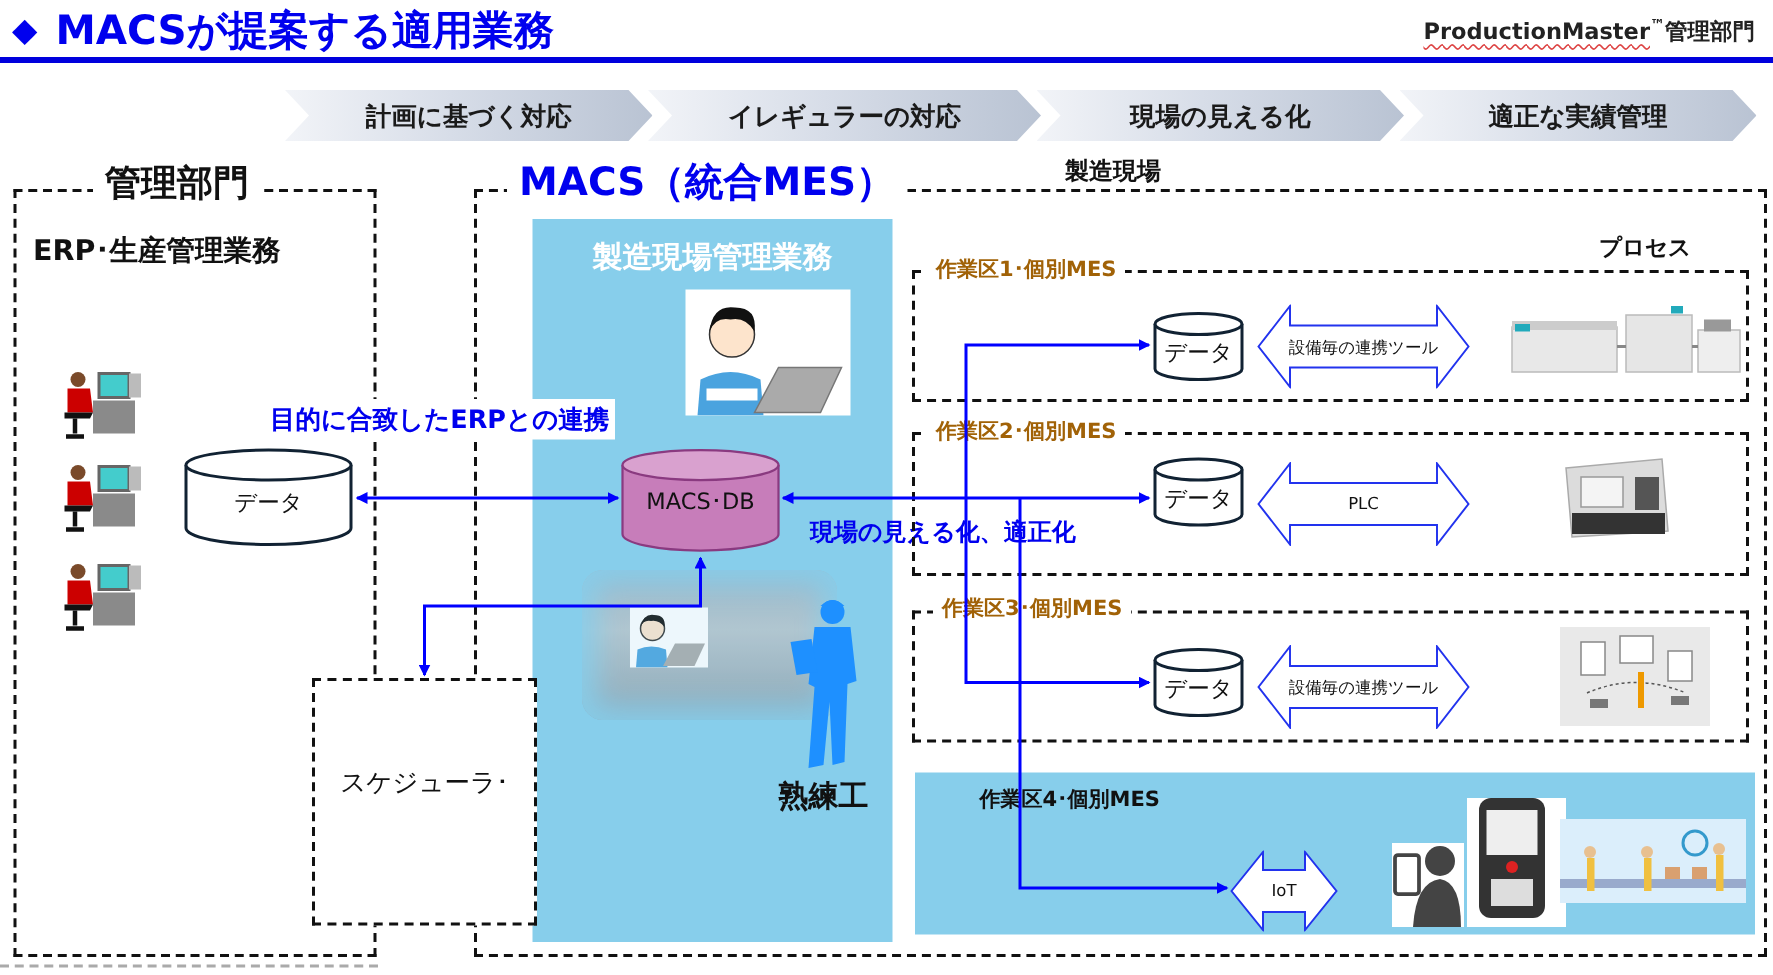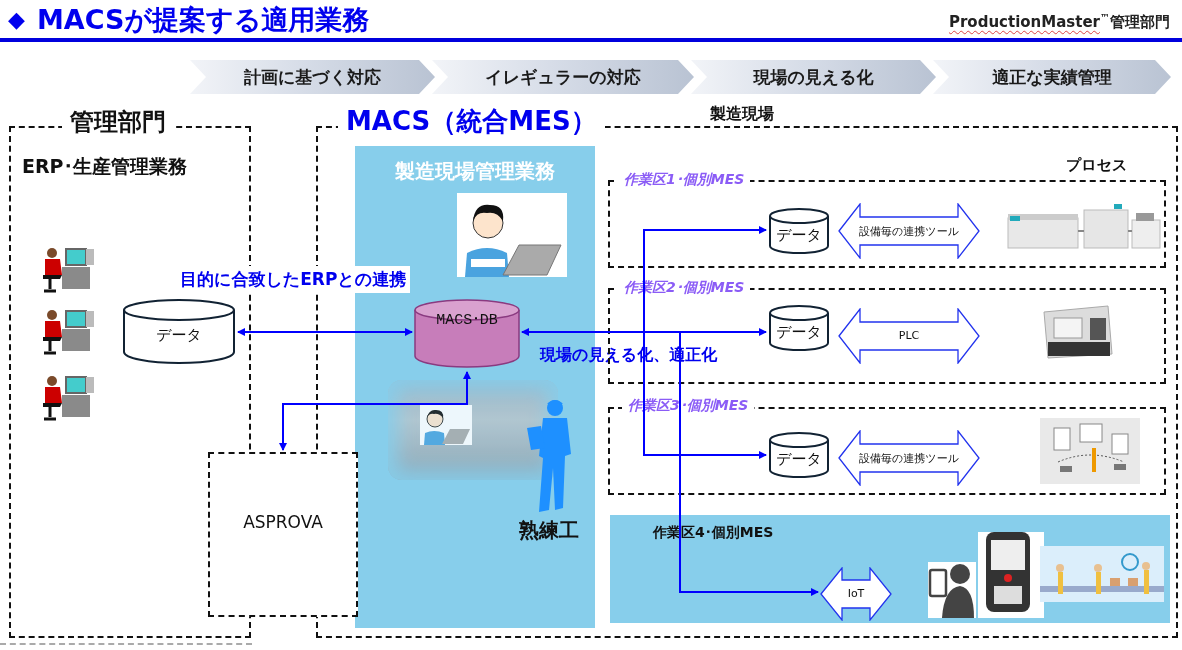--- a/index.html
+++ b/index.html
@@ -25,21 +25,21 @@
   .dash { border: 2px dashed #111; }
   .section-title { font-weight: bold; background: #fff; white-space: nowrap; padding: 0 8px; }
 
   .blue-panel { background: #87ceeb; }
 
   
   .cyl { position: absolute; }
   .cyl svg { position: absolute; left: 0; top: 0; }
   .cyl .lbl { position: absolute; left: 0; width: 100%; text-align: center; font-size: 15px; color: #111; }
 
-  .zone-title { font-size: 14px; font-weight: bold; color: #8b5cf6; background: #fff; padding: 0 6px; white-space: nowrap; font-style: italic; }
+  .zone-title { font-size: 14px; font-weight: bold; color: #a16207; background: #fff; padding: 0 6px; white-space: nowrap; }
 
   .blue-text { color: #0000ee; font-weight: bold; white-space: nowrap; }
 
   .fat-arrow-label { position: absolute; font-size: 11px; color: #111; text-align: center; width: 100%; }
 </style>
 </head>
 <body>
 
 <div id="title" class="abs">
   <span class="diamond">◆</span><span>MACSが提案する適用業務</span>
@@ -128,21 +128,21 @@
 
 <div class="abs" style="left:176px; top:266px; background:#fff; padding:2px 4px; font-size:17px;">
   <span class="blue-text">目的に合致したERPとの連携</span>
 </div>
 
 <div class="cyl" style="left:413px; top:298px; width:108px; height:72px;">
   <svg width="108" height="72" viewBox="0 0 108 72">
       <path d="M2 12 L2 58 A52 11 0 0 0 106 58 L106 12" fill="#c77dba" stroke="#8a3a80" stroke-width="1.5"></path>
       <ellipse cx="54" cy="12" rx="52" ry="10" fill="#d9a1cf" stroke="#8a3a80" stroke-width="1.5"></ellipse>
     </svg>
-  <div class="lbl" style="top:13px;font-family:Liberation Mono, monospace;">MACS･DB</div>
+  <div class="lbl" style="top:27px;">MACS･DB</div>
 </div>
 
 <div class="abs" style="left:388px; top:380px; width:170px; height:100px; background:linear-gradient(180deg,#9fb4c4 0%, #b8c5cc 40%, #8fa3b0 100%); border-radius:14px; opacity:0.85; box-shadow:0 0 18px 10px rgba(135,206,235,0.9) inset;">
   <div style="position:absolute; left:32px; top:25px; width:52px; height:40px; background:#fff;">
     <svg width="52" height="40" viewBox="0 0 52 40">
         <path d="M4 40 L5 28 Q14 24 24 28 L25 40Z" fill="#4aa3df"></path>
         <circle cx="15" cy="14" r="8" fill="#fde4cc" stroke="#333"></circle>
         <path d="M7 13 Q9 4 16 5 Q24 5 23 13 Q19 8 14 9 Q9 8 7 13Z" fill="#111"></path>
         <path d="M22 39 L30 24 L50 24 L43 39Z" fill="#aaa"></path>
       </svg>
@@ -154,21 +154,21 @@
       <circle cx="30" cy="10" r="8" fill="#1e90ff"></circle>
       <path d="M22 6 Q30 -2 38 6Z" fill="#1e90ff"></path>
       <path d="M18 20 L42 20 L46 56 L40 58 L38 110 L30 112 L28 70 L24 112 L14 114 L18 60 L14 58Z" fill="#1e90ff"></path>
       <path d="M2 30 L16 28 L20 50 L6 52Z" fill="#1e90ff"></path>
     </svg>
 </div>
 <div class="abs" style="left:519px; top:517px; font-size:20px; font-weight:bold;">熟練工</div>
 
 <div class="abs dash" style="left:208px; top:452px; width:150px; height:165px; background:#fff;"></div>
 <div class="abs" style="left:208px; top:510px; width:150px; text-align:center; font-size:17px; line-height:24px;">
-  <div>ASPROVA</div>
+  <div>スケジューラ･</div>
 </div>
 
 <div class="abs" style="left:540px; top:345px; font-size:16px; background:rgba(255,255,255,0.0);text-align:right;">
   <span class="blue-text">現場の見える化、適正化</span>
 </div>
 
 <div class="abs" style="left:1066px; top:156px; font-size:15px; font-weight:bold;">プロセス</div>
 
 <div class="abs dash" style="left:608px; top:180px; width:558px; height:88px;"></div>
 <div class="abs zone-title" style="left:618px; top:171px;">作業区1･個別MES</div>

